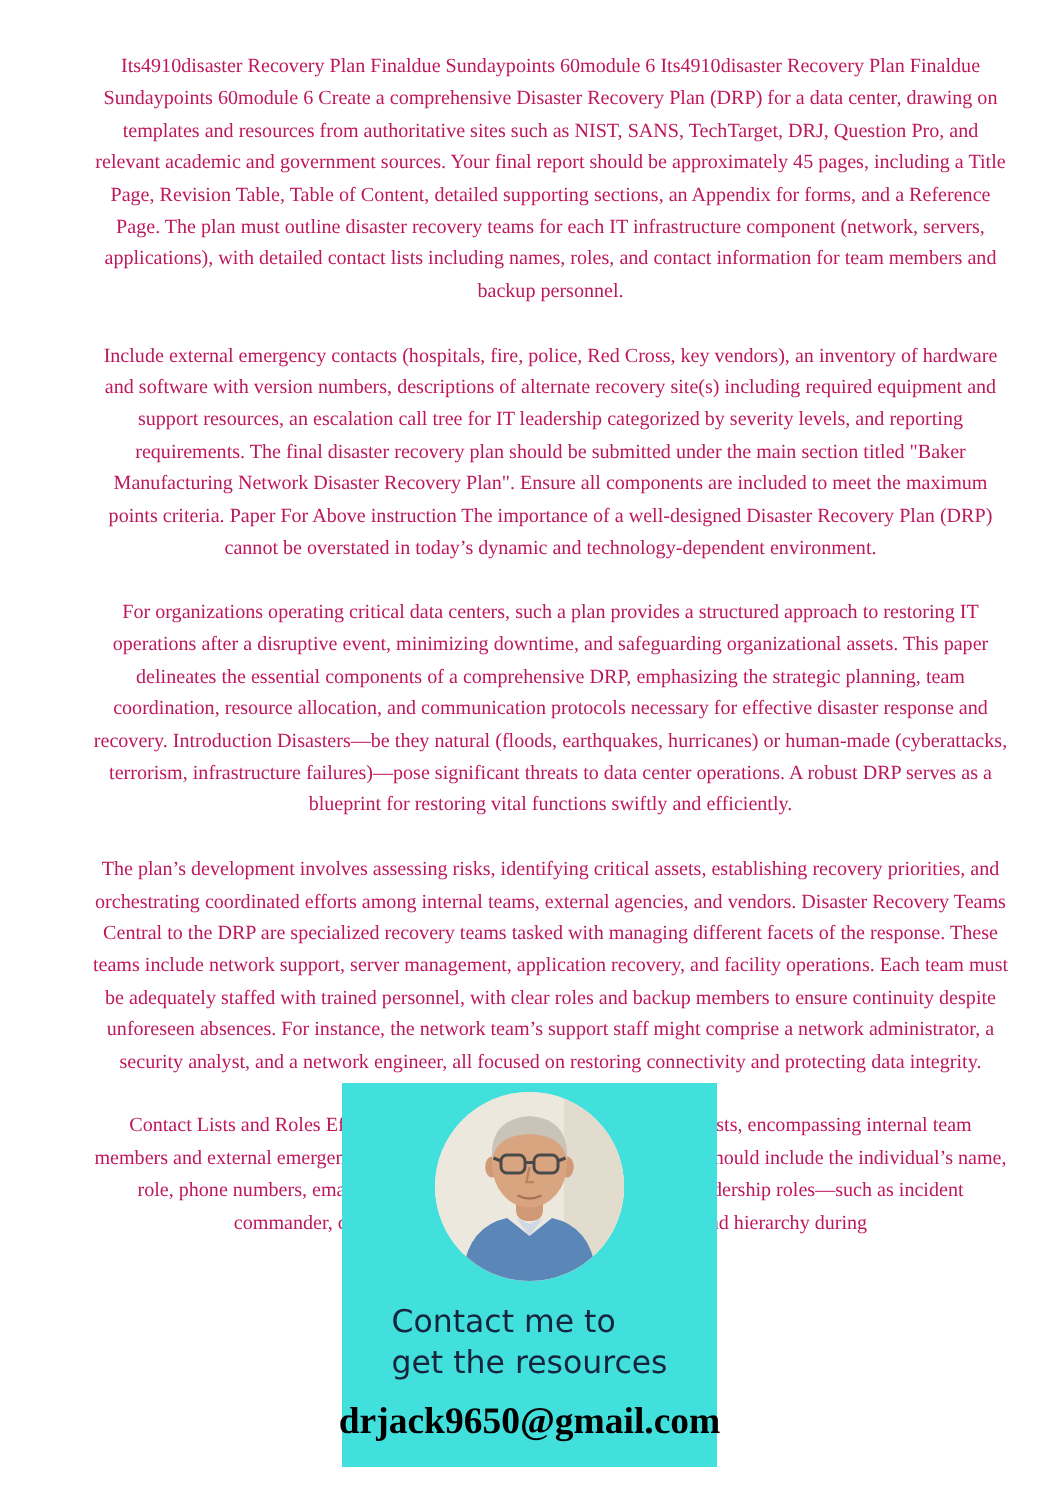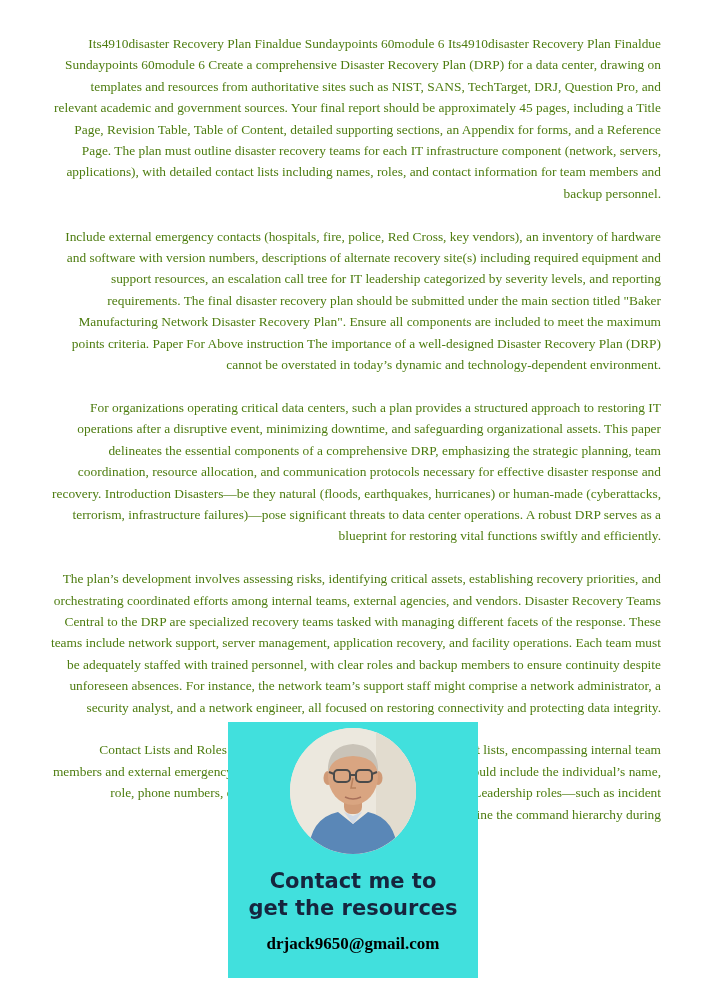--- a/index.html
+++ b/index.html
@@ -8,27 +8,27 @@
 
   .page {
     position:relative;
     width:708px; height:1000px;
     background:#ffffff;
     overflow:hidden;
   }
 
   .doc {
     position:absolute;
-    left:47px; top:33px;
+    left:60px; top:33px;
     width:614px;
     font-family:"Liberation Serif", serif;
     font-size:13.4px;
     line-height:21.4px;
-    color:#4d7c0f;
-    text-align:right;
+    color:#be185d;
+    text-align:center;
   }
   .doc p { margin:0 0 21.4px 0; }
 
   .overlay-card {
     position:absolute;
     left:228px; top:722px;
     width:250px; height:256px;
     background:#41e0dd;
     display:flex;
     flex-direction:column;
@@ -41,33 +41,32 @@
     border-radius:50%;
     overflow:hidden;
     margin-top:6px;
     background:#ece8de;
     flex:0 0 auto;
   }
   .photo svg { display:block; width:100%; height:100%; }
 
   .headline {
     margin-top:14px;
-    text-align:center;
     font-family:"DejaVu Sans", sans-serif;
-    font-weight:700;
+    font-weight:400;
     font-size:21px;
     line-height:27px;
     color:#16253e;
   }
 
   .email {
     margin-top:12px;
     font-family:"Liberation Serif", serif;
     font-weight:700;
-    font-size:17px;
+    font-size:25px;
     color:#000000;
     text-align:right;
   }
 </style>
 </head>
 <body>
 
 <div class="page">
 
   <div class="doc">

